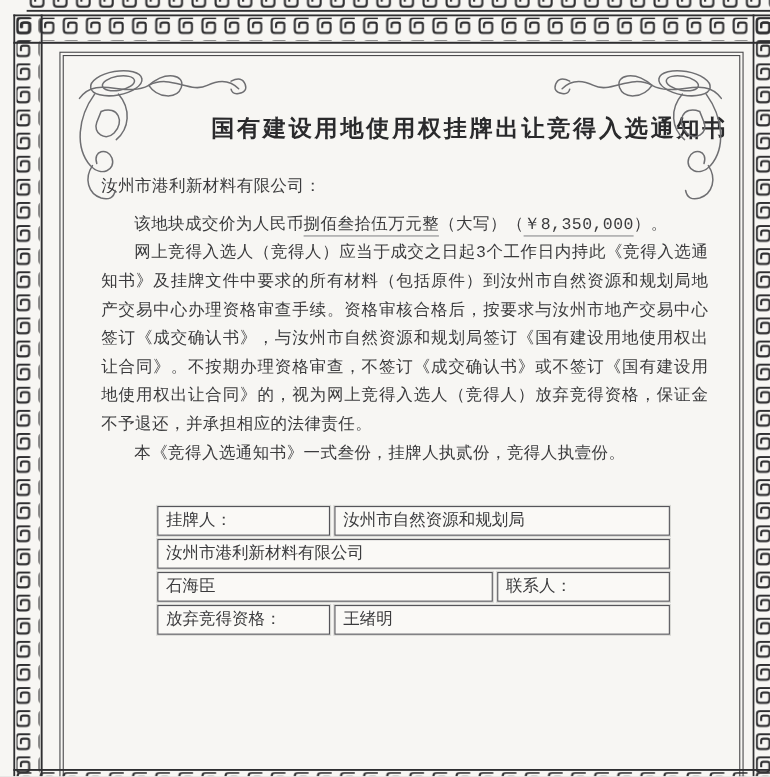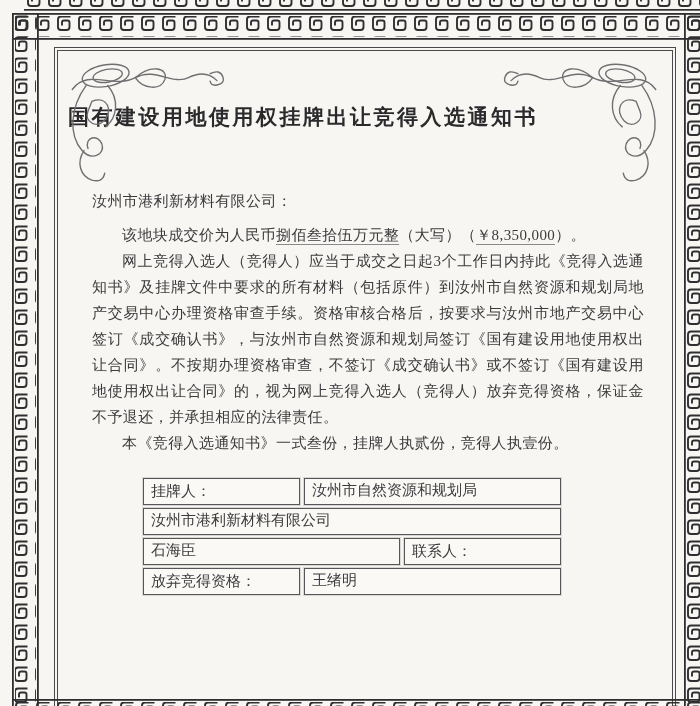--- a/index.html
+++ b/index.html
@@ -10,32 +10,32 @@
   }
   .strip{position:absolute;z-index:2;}
   .frame{
     position:absolute;z-index:1;left:54px;top:47px;width:622px;height:700px;
     border:4px double #4a4a4c;box-sizing:border-box;
   }
   .flourish{position:absolute;width:178px;height:128px;top:5px;}
   .fl-left{left:4px;}
   .fl-right{right:6px;transform:scaleX(-1);}
   .title{
-    margin:52px 10px 0 10px;text-align:left;
+    margin:52px 10px 0 10px;text-align:right;
     font-size:21px;font-weight:bold;letter-spacing:2.5px;color:#2a2a2c;
   }
   .body-text{
-    margin:57px 28px 0 34px;font-size:15px;line-height:26px;
-    text-align:justify;letter-spacing:0.4px;
+    margin:27px 28px 0 34px;font-size:15px;line-height:26px;
+    text-align:justify;letter-spacing:0.4px;font-family:Liberation Mono, monospace;
   }
   .body-text p{margin:0;}
   .salutation{margin-bottom:8px !important;}
   .indent{text-indent:2em;}
   .u{border-bottom:1px solid #8a8a8e;padding-bottom:1px;}
-  .info-table{margin:22px 0 0 85px;width:418px;font-size:15px;}
+  .info-table{margin:34px 0 0 85px;width:466px;font-size:15px;}
   .info-row{display:flex;gap:4px;margin-bottom:3px;}
   .cell{
     border:1px solid #55555a;box-shadow:0 0 0 1px #d8d8d4;
     height:25px;line-height:25px;padding-left:7px;box-sizing:content-box;
     background:#faf9f6;overflow:hidden;white-space:nowrap;
   }
   .cell.label{width:148px;}
   .cell.value{flex:1;font-family:Liberation Mono, monospace;}
 </style>
 </head>

